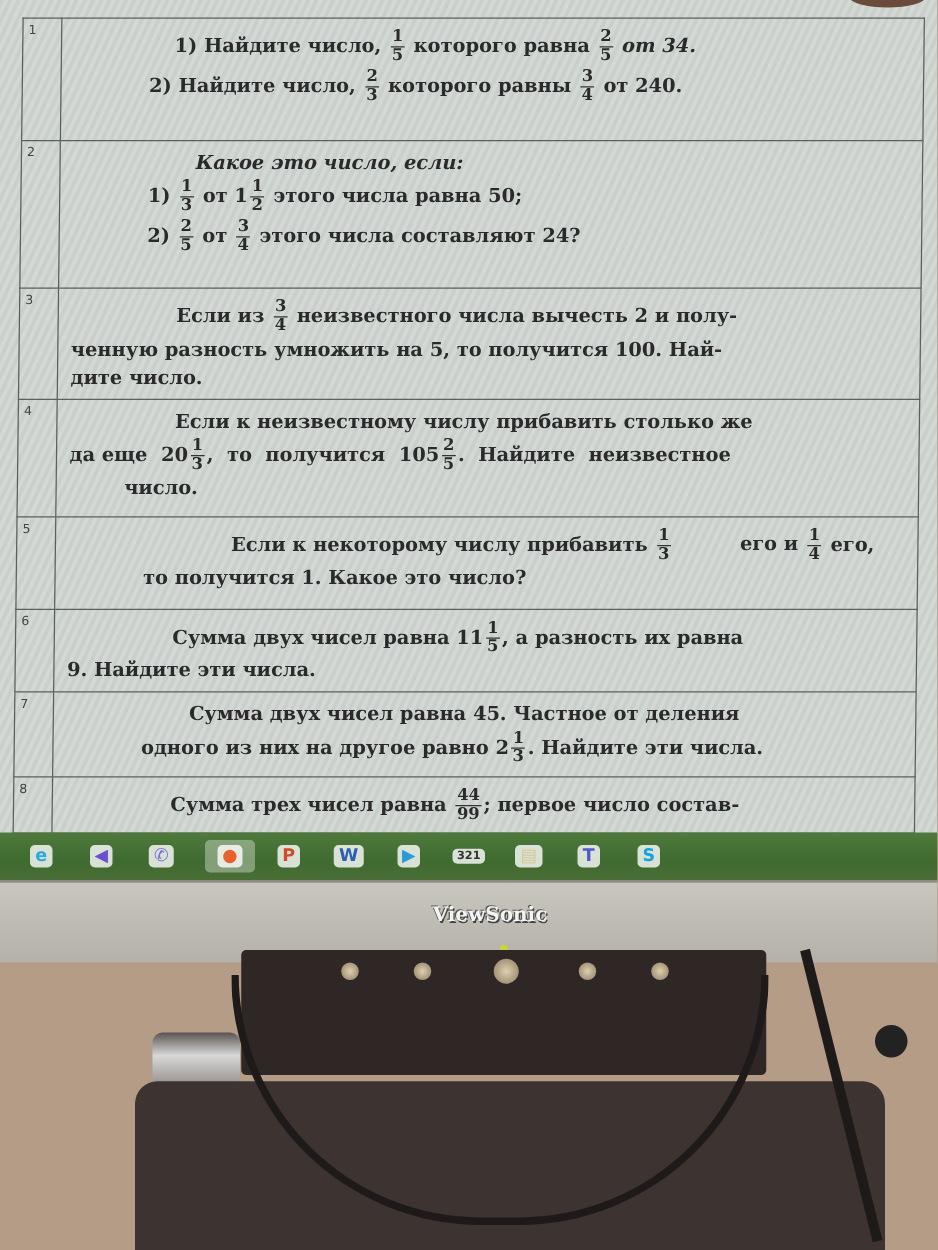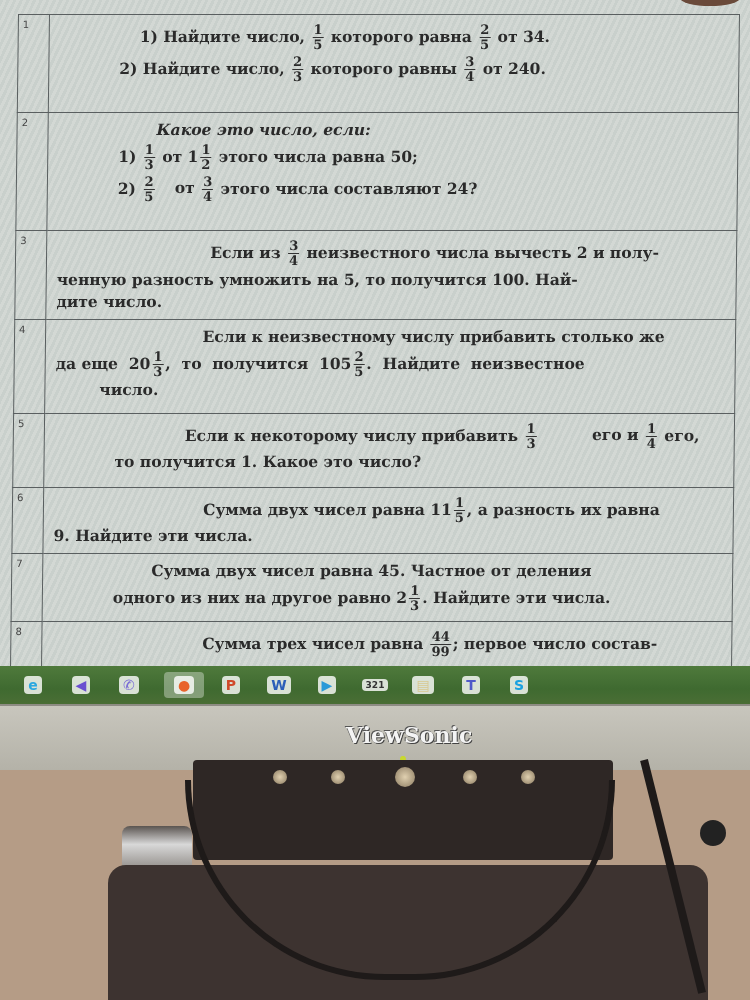--- a/index.html
+++ b/index.html
@@ -49,21 +49,21 @@
   .row3 { height:88px; }
   .row4 { height:94px; }
   .row5 { height:74px; }
   .row6 { height:62px; }
   .row7 { height:68px; }
   .row8 { height:40px; }
   .ind1 { padding-left:60px; }
   .ind2 { padding-left:80px; }
   .ind4 { padding-left:130px; }
   .ind5 { padding-left:98px; }
-  .ind6 { padding-left:84px;text-align:center; }
+  .ind6 { padding-left:84px; }
 
   
   .taskbar {
     position:absolute; left:0; top:666px; width:750px; height:38px;
     background:linear-gradient(#4f7a3c, #3f6a30 60%, #4a6e35);
     display:flex; align-items:center; padding-left:20px; box-sizing:border-box;
   }
   .tb-icon {
     width:26px; height:26px; margin-right:22px; border-radius:4px;
     display:flex; align-items:center; justify-content:center;
@@ -71,21 +71,21 @@
   }
   .tb-icon.active { background:rgba(255,255,255,0.35); width:40px; margin-right:14px; }
   
   .bezel {
     position:absolute; left:0; top:704px; width:750px; height:64px;
     background:linear-gradient(#c8c6bd, #b4b2a8);
     border-top:2px solid #8e8c84;
   }
   .brand {
     position:absolute; left:346px; top:16px;
-    font-family:"DejaVu Serif", serif; font-weight:bold; font-size:22px;
+    font-family:"DejaVu Serif", serif; font-weight:bold; font-size:16px;
     color:#f4f4f4; text-shadow:1px 1px 0 #444, -1px -1px 0 #555;
   }
   .led {
     position:absolute; left:400px; top:50px; width:6px; height:9px;
     background:#c8d830; border-radius:40% 40% 20% 20%;
   }
   .button-panel {
     position:absolute; left:193px; top:760px; width:420px; height:100px;
     background:#2e2725; border-radius:4px;
   }
@@ -125,21 +125,21 @@
     <tbody id="problem-rows">
         <tr class="row1">
           <td class="num">1</td>
           <td class="content">
             <span class="line ind2"><span style="white-space: pre;">1) Найдите число, </span><span class="frac">
                 <span class="n">1</span>
                 <span class="d">5</span>
               </span><span style="white-space: pre;"> которого равна </span><span class="frac">
                 <span class="n">2</span>
                 <span class="d">5</span>
-              </span><span style="white-space: pre;"> от 34.</span></span>
+              </span><span style="white-space: pre; font-style: italic;"> от 34.</span></span>
             <span class="line ind1"><span style="white-space: pre;">2) Найдите число, </span><span class="frac">
                 <span class="n">2</span>
                 <span class="d">3</span>
               </span><span style="white-space: pre;"> которого равны </span><span class="frac">
                 <span class="n">3</span>
                 <span class="d">4</span>
               </span><span style="white-space: pre;"> от 240.</span></span>
           </td>
         </tr>
         <tr class="row2">
@@ -149,21 +149,21 @@
             <span class="line ind1"><span style="white-space: pre;">1) </span><span class="frac">
                 <span class="n">1</span>
                 <span class="d">3</span>
               </span><span style="white-space: pre;"> от 1</span><span class="frac">
                 <span class="n">1</span>
                 <span class="d">2</span>
               </span><span style="white-space: pre;"> этого числа равна 50;</span></span>
             <span class="line ind1"><span style="white-space: pre;">2) </span><span class="frac">
                 <span class="n">2</span>
                 <span class="d">5</span>
-              </span><span style="white-space: pre; margin-left: 13px;"> от </span><span class="frac">
+              </span><span style="white-space: pre;"> от </span><span class="frac">
                 <span class="n">3</span>
                 <span class="d">4</span>
               </span><span style="white-space: pre;"> этого числа составляют 24?</span></span>
           </td>
         </tr>
         <tr class="row3">
           <td class="num">3</td>
           <td class="content">
             <span class="line ind6"><span style="white-space: pre;">Если из </span><span class="frac">
                 <span class="n">3</span>

